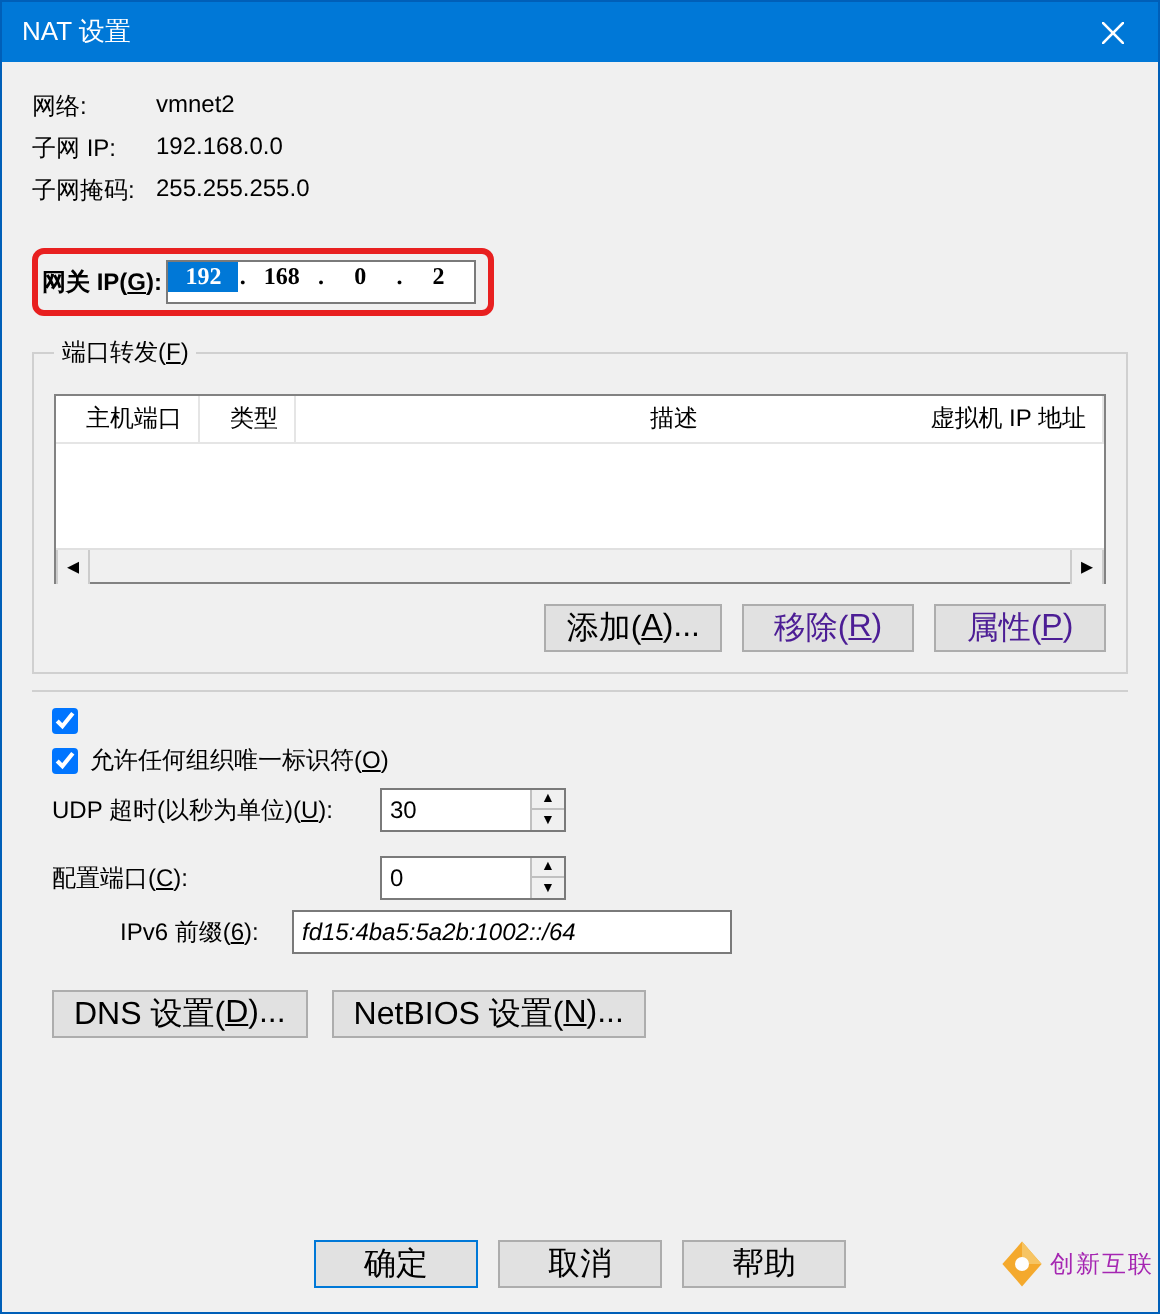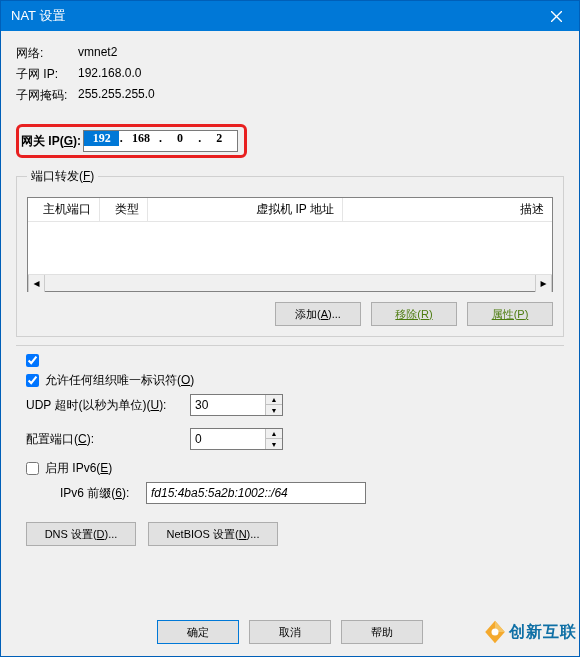--- a/index.html
+++ b/index.html
@@ -20,38 +20,38 @@
   fieldset { border: 1px solid #d0d0d0; margin: 10px 0 8px 0; padding: 8px 10px 10px 10px; }
   legend { padding: 0 4px; }
   .tbl { border: 1px solid #828282; background: #fff; margin-top: 4px; }
   .tbl-head { display: flex; background: #fff; border-bottom: 1px solid #e5e5e5; }
   .tbl-head .th { padding: 3px 8px; border-right: 1px solid #e5e5e5; background: #fff; text-align: right; }
   .tbl-body { height: 52px; background: #fff; }
   .hscroll { display: flex; border-top: 1px solid #e0e0e0; height: 17px; background: #f0f0f0; align-items: center; }
   .hscroll .arrow { width: 17px; height: 17px; display:flex; align-items:center; justify-content:center; background:#f0f0f0; border-left:1px solid #ccc; border-right:1px solid #ccc;}
   .hscroll .track { flex:1; }
   .btn-row { display: flex; justify-content: flex-end; gap: 10px; margin-top: 10px; }
-  .btn { min-width: 86px; height: 24px; border: 1px solid #adadad; background: #e1e1e1; display: inline-flex; align-items: center; justify-content: center; padding: 0 10px; cursor: pointer; font-family: inherit; font-size: 11px;}
-  .btn.disabled { color: #4d7c0f; cursor: default; text-decoration: underline; }
+  .btn { min-width: 86px; height: 24px; border: 1px solid #adadad; background: #e1e1e1; display: inline-flex; align-items: center; justify-content: center; padding: 0 10px; cursor: pointer; font-family: inherit; font-size: 16px;}
+  .btn.disabled { color: #4c1d95; cursor: default; }
   .btn.primary { border: 1px solid #0078d7; }
   .divider { height: 1px; background: #d0d0d0; margin: 5px 0 8px 0; }
   .adv-section { padding: 0 0 0 0; }
   .adv-row { margin: 5px 0 5px 10px; display:flex; align-items:center; gap:6px;}
   input[type="checkbox"] { width: 13px; height: 13px; margin:0;}
   .spin-wrap { display: inline-flex; border: 1px solid #7a7a7a; background: #fff; height: 22px; align-items:center;}
   .spin-wrap input { border: none; width: 74px; padding: 0 4px; font: inherit; height:18px; outline:none;}
   .spin-btns { display:flex; flex-direction:column; border-left:1px solid #c0c0c0; }
   .spin-btns span { width:16px; height:10px; display:flex; align-items:center; justify-content:center; font-size:7px; background:#f0f0f0; cursor:pointer; line-height:1;}
   .spin-btns span:first-child { border-bottom:1px solid #c0c0c0;}
   .text-input { border:1px solid #7a7a7a; height:22px; padding:0 4px; font:inherit; }
   .footer { position:absolute; bottom:0; left:0; right:0; padding: 10px 15px 12px 15px; display:flex; justify-content:center; gap:10px; background:#f0f0f0;}
   .underline { text-decoration: underline; }
   .watermark { position:absolute; right:2px; bottom:10px; display:flex; align-items:center; gap:2px; pointer-events:none; opacity:0.95;}
   .watermark .logo { width:28px; height:28px; }
-  .watermark .txt1 { font-size:16px; font-weight:bold; color:#0369a1; letter-spacing:1px; margin-left:-2px;}
+  .watermark .txt1 { font-size:12px; font-weight:normal; color:#a21caf; letter-spacing:1px; margin-left:-2px;}
 </style>
 </head>
 <body>
 
 <div class="window">
   <div class="titlebar">
     <span>NAT 设置</span>
     <div class="close">
       <svg viewBox="0 0 10 10">
           <line x1="0" y1="0" x2="10" y2="10" stroke="#fff" stroke-width="1.2"></line>
@@ -86,22 +86,22 @@
         <span>2</span>
       </div>
     </div>
 
     <fieldset>
       <legend><span>端口转发(</span><span class="underline">F</span><span>)</span></legend>
       <div class="tbl">
         <div class="tbl-head">
           <div class="th" style="width:72px">主机端口</div>
           <div class="th" style="width:48px">类型</div>
+          <div class="th" style="flex:1;border-right:none">描述</div>
           <div class="th" style="width:195px">虚拟机 IP 地址</div>
-          <div class="th" style="flex:1;border-right:none">描述</div>
         </div>
         <div class="tbl-body"></div>
         <div class="hscroll">
           <div class="arrow">◂</div>
           <div class="track"></div>
           <div class="arrow">▸</div>
         </div>
       </div>
       <div class="btn-row">
         <button class="btn">
@@ -149,24 +149,20 @@
         <span style="width:158px"><span>配置端口(</span><span class="underline">C</span><span>):</span></span>
         <div class="spin-wrap">
           <input value="0" style="">
           <div class="spin-btns">
               <span>▲</span>
               <span>▼</span>
             </div>
         </div>
       </div>
 
-      <div class="adv-row" style="margin-top:10px">
-        <input type="checkbox" style="">
-        <label><span>启用 IPv6(</span><span class="underline">E</span><span>)</span></label>
-      </div>
 
       <div class="adv-row" style="margin-left:44px">
         <span style="width:80px"><span>IPv6 前缀(</span><span class="underline">6</span><span>):</span></span>
         <input class="text-input" style="width: 220px; font-style: italic;" value="fd15:4ba5:5a2b:1002::/64">
       </div>
 
       <div class="adv-row" style="margin-top:18px; gap:12px">
         <button class="btn" style="min-width:110px">
             <span>DNS 设置(</span>
             <span class="underline">D</span>

